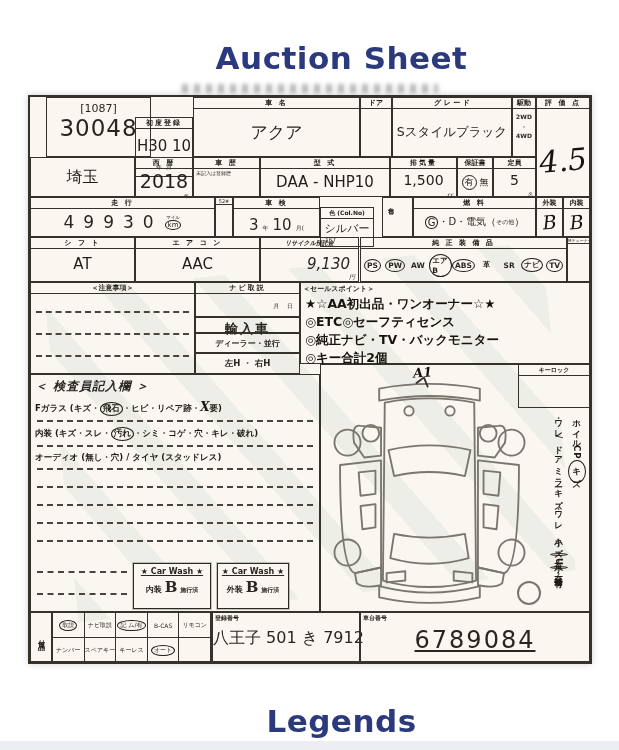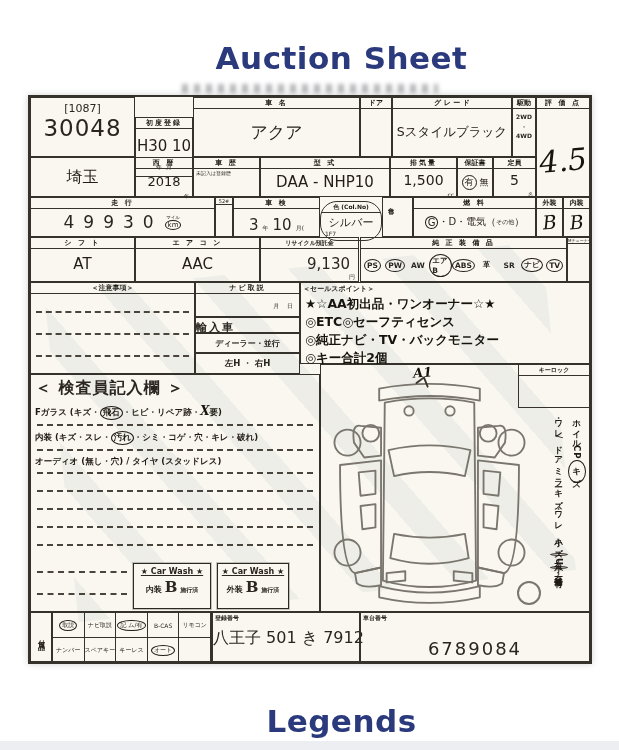--- a/index.html
+++ b/index.html
@@ -101,21 +101,21 @@
 <body>
 
 <div class="bigtitle" style="top:40px;">Auction Sheet</div>
 <div class="smudge"></div>
 <div class="bigtitle" style="top:703px;">Legends</div>
 <div class="bottomstrip"></div>
 
 <div id="sheet">
   <div class="wm"></div>
 
-  <div class="cell" style="left:0;top:0;width:105px;height:60px;">
+  <div class="cell" style="left:16px;top:0;width:105px;height:60px;">
     <div style="font-size:11px;text-align:center;margin-top:4px;">[1087]</div>
     <div style="font-size:23px;text-align:center;letter-spacing:1px;">30048</div>
   </div>
   <div class="cell" style="left:105px;top:0;width:58px;height:60px;margin-top:20px;">
     <span class="hdr">初度登録</span>
     <div class="val" style="height:34px;font-size:15px;">H30 10</div>
     <div style="font-size:6px;text-align:center;">
       <span>年</span>&nbsp;&nbsp;<span>月</span>
     </div>
   </div>
@@ -139,21 +139,21 @@
       </div>
   </div>
   <div class="cell" style="left:506px;top:0;width:54px;height:100px;">
     <span class="hdr">評 価 点</span>
     <div class="hand" style="font-size:30px;text-align:center;margin-top:34px;">4.5</div>
   </div>
 
   <div class="cell val" style="left:0;top:60px;width:105px;height:40px;font-size:16px;">埼玉</div>
   <div class="cell" style="left:105px;top:60px;width:58px;height:40px;">
     <span class="hdr">西 暦</span>
-    <div class="val" style="height:24px;font-size:13px;">2018</div>
+    <div class="val" style="height:24px;font-size:19px;">2018</div>
     <div style="font-size:5px;text-align:right;padding-right:3px;">年</div>
   </div>
   <div class="cell" style="left:163px;top:60px;width:67px;height:40px;">
     <span class="hdr">車 歴</span>
     <div class="tinylbl" style="padding:1px 2px;font-size:5px;">未記入は登録歴</div>
   </div>
   <div class="cell" style="left:230px;top:60px;width:130px;height:40px;">
     <span class="hdr">型 式</span>
     <div class="val" style="height:26px;font-size:15px;white-space:nowrap;">DAA -  NHP10</div>
   </div>
@@ -190,21 +190,21 @@
   </div>
   <div class="cell" style="left:203px;top:100px;width:87px;height:40px;">
     <span class="hdr">車 検</span>
     <div style="display:flex;align-items:baseline;justify-content:center;gap:4px;margin-top:7px;">
       <span style="font-size:15px;">3</span>
       <span style="font-size:6px;">年</span>
       <span style="font-size:15px;">10</span>
       <span style="font-size:6px;">月(</span>
     </div>
   </div>
-  <div class="cell" style="left:290px;top:104px;width:62px;height:40px;border-radius:17px;">
+  <div class="cell" style="left:290px;top:110px;width:54px;height:40px;">
     <span class="hdr nosp" style="font-size:6px;">色 (Col.No)</span>
     <div style="font-size:11px;text-align:center;margin-top:2px;white-space:nowrap;">シルバー</div>
     <div style="font-size:6px;text-align:left;padding-left:4px;">1F7</div>
   </div>
   <div class="cell" style="left:352px;top:100px;width:31px;height:40px;">
     <span class="vertlbl" style="position:absolute;left:3px;top:4px;font-size:6px;letter-spacing:1px;">色替</span>
   </div>
   <div class="cell" style="left:383px;top:100px;width:123px;height:40px;">
     <span class="hdr">燃 料</span>
     <div class="val" style="height:26px;font-size:10px;">
@@ -224,21 +224,21 @@
   </div>
 
   <div class="cell" style="left:0;top:140px;width:105px;height:45px;">
     <span class="hdr">シ フ ト</span>
     <div class="val" style="height:30px;font-size:15px;">AT</div>
   </div>
   <div class="cell" style="left:105px;top:140px;width:125px;height:45px;">
     <span class="hdr">エ ア コ ン</span>
     <div class="val" style="height:30px;font-size:15px;">AAC</div>
   </div>
-  <div class="cell" style="left:230px;top:140px;width:99px;height:45px;">
+  <div class="cell" style="left:230px;top:140px;width:99px;height:45px;font-style:italic;">
     <span class="hdr nosp" style="font-size:6px;">リサイクル預託金</span>
     <div style="text-align:right;padding-right:8px;font-size:15px;margin-top:6px;">9,130</div>
     <div style="text-align:right;padding-right:3px;font-size:6px;">円</div>
   </div>
   <div class="cell" style="left:330px;top:140px;width:207px;height:45px;">
     <span class="hdr">純 正 装 備 品</span>
     <div class="eqwrap">
         <div class="itm">
           <span class="c">PS</span>
         </div>
@@ -279,41 +279,41 @@
     <div class="dash" style="margin:20px 5px 0 5px;"></div>
   </div>
   <div style="position:absolute;left:165px;top:185px;width:105px;height:92px;">
     <div class="cell" style="left:0;top:0;width:105px;height:35px;">
       <span class="hdr">ナビ取説</span>
       <div style="font-size:6px;text-align:right;padding:8px 6px 0 0;">
         <span>月</span>&nbsp;&nbsp;&nbsp;&nbsp;<span>日</span>
       </div>
     </div>
     <div class="cell" style="left:0;top:35px;width:105px;height:16px;">
-      <div style="font-size:11px;font-weight:bold;text-align:left;letter-spacing:2px;margin-top:2px;">輸入車</div>
+      <div style="font-size:13px;font-weight:bold;text-align:center;letter-spacing:2px;margin-top:2px;">輸入車</div>
     </div>
     <div class="cell" style="left:0;top:51px;width:105px;height:20px;">
       <div style="font-size:8px;font-weight:bold;text-align:center;margin-top:4px;">ディーラー・並行</div>
     </div>
     <div class="cell" style="left:0;top:71px;width:105px;height:21px;">
       <div style="font-size:8.5px;font-weight:bold;text-align:center;margin-top:4px;">左H ・ 右H</div>
     </div>
   </div>
   <div class="cell salesbox" style="left:270px;top:185px;width:290px;height:82px;">
     <div style="font-size:7px;font-weight:bold;padding:1px 2px;">＜セールスポイント＞</div>
     <div style="padding:0 4px;">
         <div class="itm"><span>★☆AA初出品・ワンオーナー☆★</span></div>
         <div class="itm"><span>◎ETC◎セーフティセンス</span></div>
         <div class="itm"><span>◎純正ナビ・TV・バックモニター</span></div>
         <div class="itm"><span>◎キー合計2個</span></div>
       </div>
   </div>
 
   <div class="cell" style="left:0;top:277px;width:290px;height:238px;">
-    <div style="font-size:16px;font-weight:bold;padding:3px 4px 0 4px;letter-spacing:1px;">＜ 検査員記入欄 ＞</div>
+    <div style="font-size:12px;font-weight:bold;padding:3px 4px 0 4px;letter-spacing:1px;font-style:italic;">＜ 検査員記入欄 ＞</div>
     <div class="insp-line"><span class="seg">Fガラス (キズ・</span><span class="seg circ">飛石</span><span class="seg">・ヒビ・リペア跡・</span><span class="seg hand handmark">X</span><span class="seg">要)</span></div>
     <div class="dash insp-dash"></div>
     <div class="insp-line"><span class="seg">内装 (キズ・スレ・</span><span class="seg circ">汚れ</span><span class="seg">・シミ・コゲ・穴・キレ・破れ)</span></div>
     <div class="dash insp-dash"></div>
     <div class="insp-line"><span class="seg">オーディオ (無し・穴) / タイヤ (スタッドレス)</span></div>
     <div class="dash insp-dash"></div>
     <div class="dash" style="margin:16px 6px 0 6px;"></div>
     <div class="dash" style="margin:16px 6px 0 6px;"></div>
     <div class="dash" style="margin:16px 6px 0 6px;"></div>
     <div class="dash" style="margin:16px 6px 0 6px;"></div>
@@ -419,15 +419,15 @@
           <span></span>
         </div>
       </div>
   </div>
   <div class="cell" style="left:182px;top:515px;width:148px;height:50px;">
     <div style="font-size:6px;font-weight:bold;padding:1px 2px;">登録番号</div>
     <div style="font-size:16px;text-align:center;margin-top:4px;white-space:nowrap;">八王子 501 き 7912</div>
   </div>
   <div class="cell" style="left:330px;top:515px;width:230px;height:50px;">
     <div style="font-size:6px;font-weight:bold;padding:1px 2px;">車台番号</div>
-    <div style="font-size:18px;text-align:center;margin-top:14px;letter-spacing:2px;">6789084</div>
+    <div style="font-size:24px;text-align:center;margin-top:2px;letter-spacing:2px;text-decoration:underline;">6789084</div>
   </div>
 </div>
 
 </body></html>

